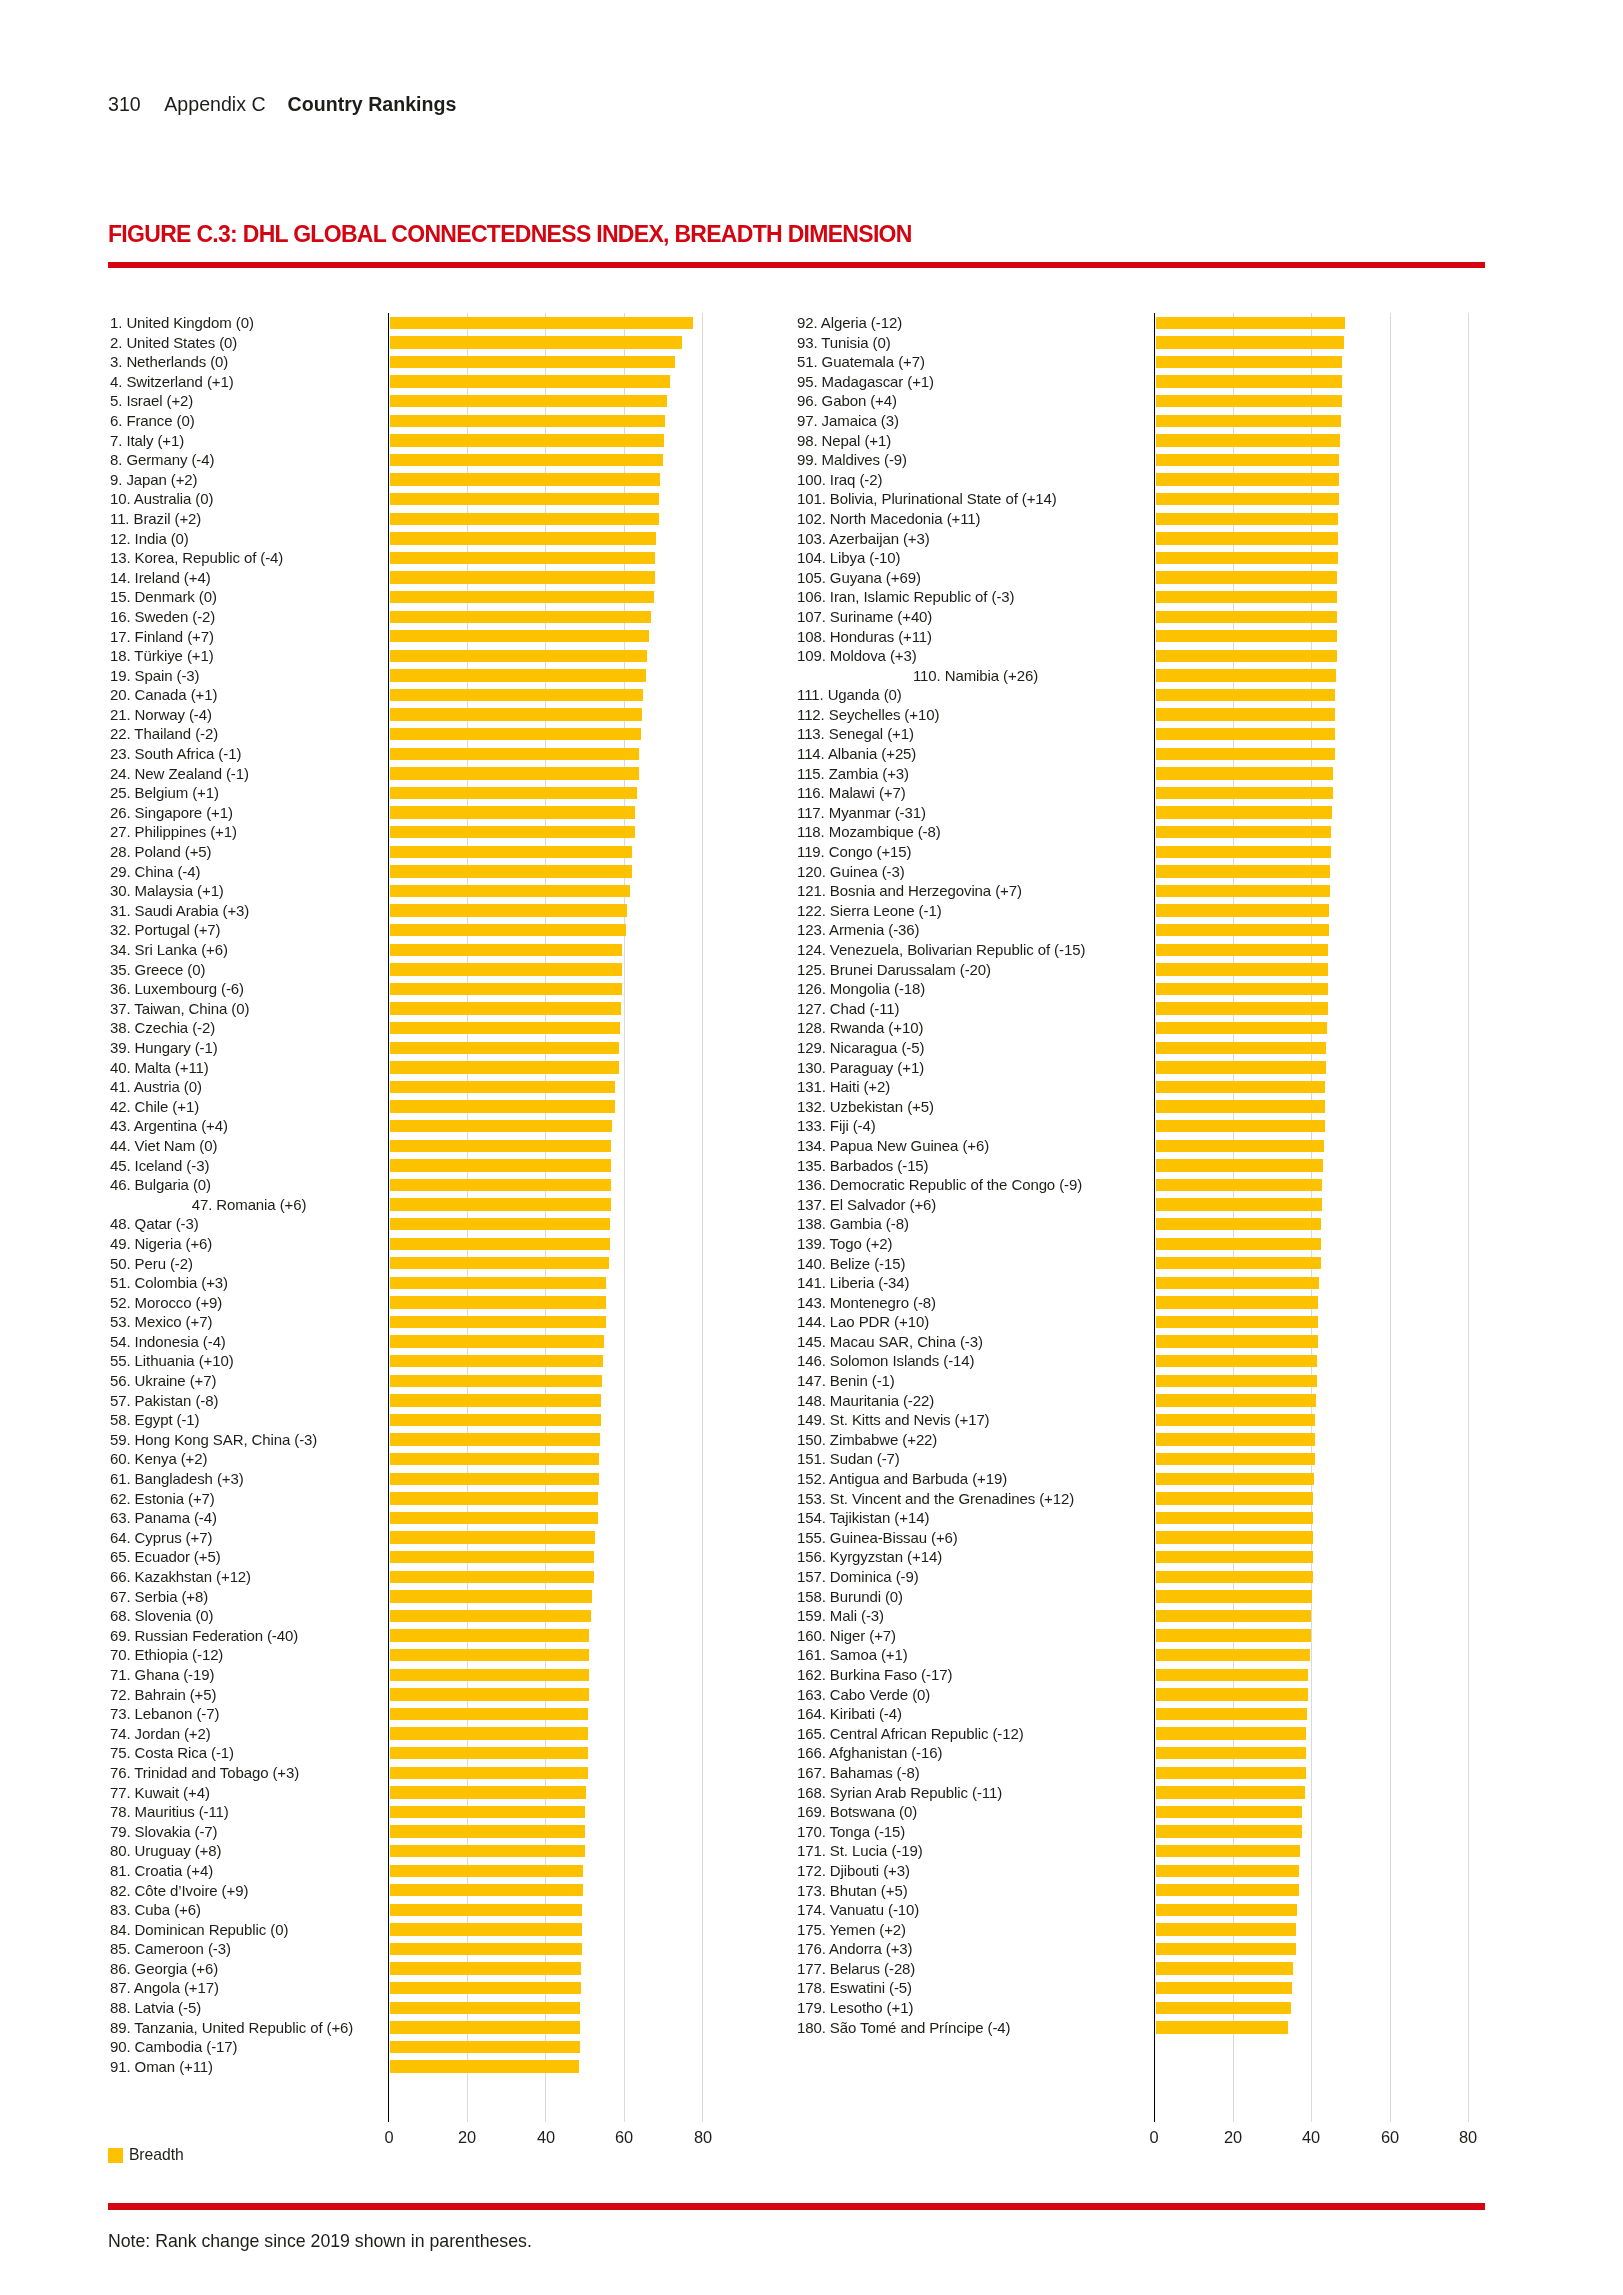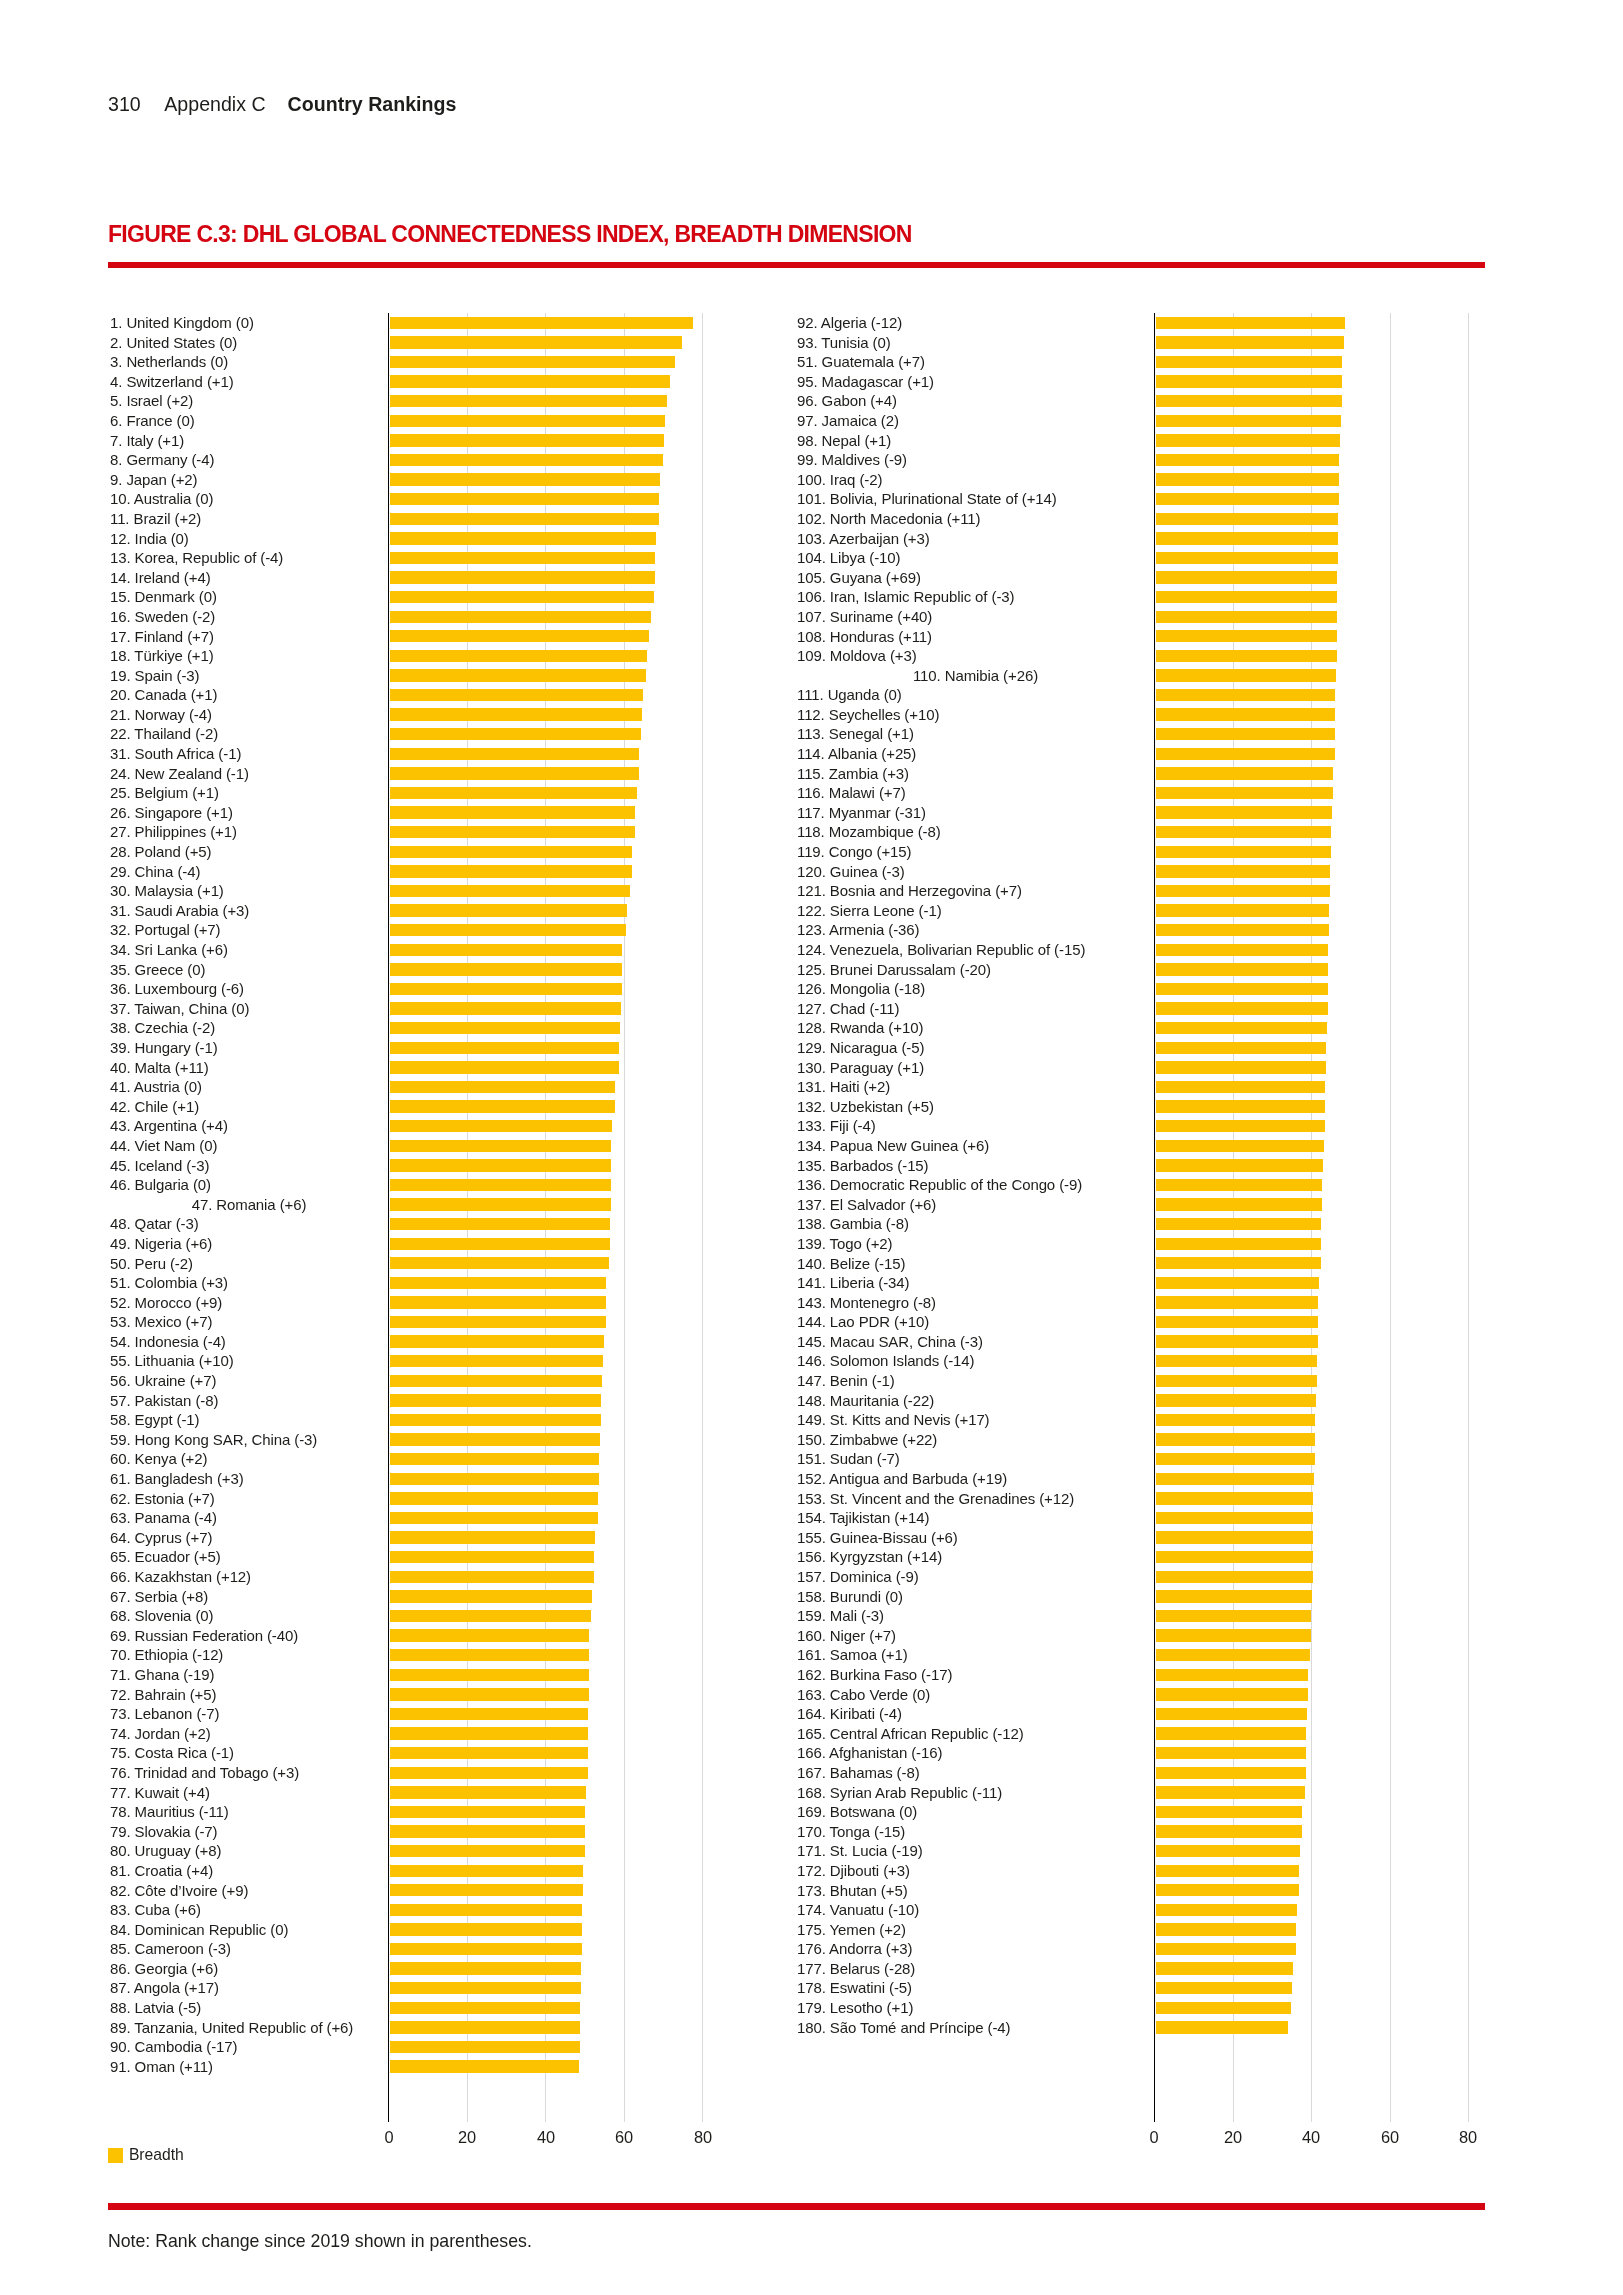--- a/index.html
+++ b/index.html
@@ -175,21 +175,21 @@
         </div>
         <div class="row">
           <span class="row-label" style="width: 278px;">21. Norway (-4)</span>
           <div class="bar" style="width: 252px; background: rgb(252, 194, 0);"></div>
         </div>
         <div class="row">
           <span class="row-label" style="width: 278px;">22. Thailand (-2)</span>
           <div class="bar" style="width: 251px; background: rgb(252, 194, 0);"></div>
         </div>
         <div class="row">
-          <span class="row-label" style="width: 278px;">31. South Africa (-1)</span>
+          <span class="row-label" style="width: 278px;">23. South Africa (-1)</span>
           <div class="bar" style="width: 249px; background: rgb(252, 194, 0);"></div>
         </div>
         <div class="row">
           <span class="row-label" style="width: 278px;">24. New Zealand (-1)</span>
           <div class="bar" style="width: 249px; background: rgb(252, 194, 0);"></div>
         </div>
         <div class="row">
           <span class="row-label" style="width: 278px;">25. Belgium (+1)</span>
           <div class="bar" style="width: 247px; background: rgb(252, 194, 0);"></div>
         </div>
@@ -485,21 +485,21 @@
         </div>
         <div class="row">
           <span class="row-label" style="width: 357px;">95. Madagascar (+1)</span>
           <div class="bar" style="width: 186px; background: rgb(252, 194, 0);"></div>
         </div>
         <div class="row">
           <span class="row-label" style="width: 357px;">96. Gabon (+4)</span>
           <div class="bar" style="width: 186px; background: rgb(252, 194, 0);"></div>
         </div>
         <div class="row">
-          <span class="row-label" style="width: 357px;">97. Jamaica (2)</span>
+          <span class="row-label" style="width: 357px;">97. Jamaica (3)</span>
           <div class="bar" style="width: 185px; background: rgb(252, 194, 0);"></div>
         </div>
         <div class="row">
           <span class="row-label" style="width: 357px;">98. Nepal (+1)</span>
           <div class="bar" style="width: 184px; background: rgb(252, 194, 0);"></div>
         </div>
         <div class="row">
           <span class="row-label" style="width: 357px;">99. Maldives (-9)</span>
           <div class="bar" style="width: 183px; background: rgb(252, 194, 0);"></div>
         </div>

